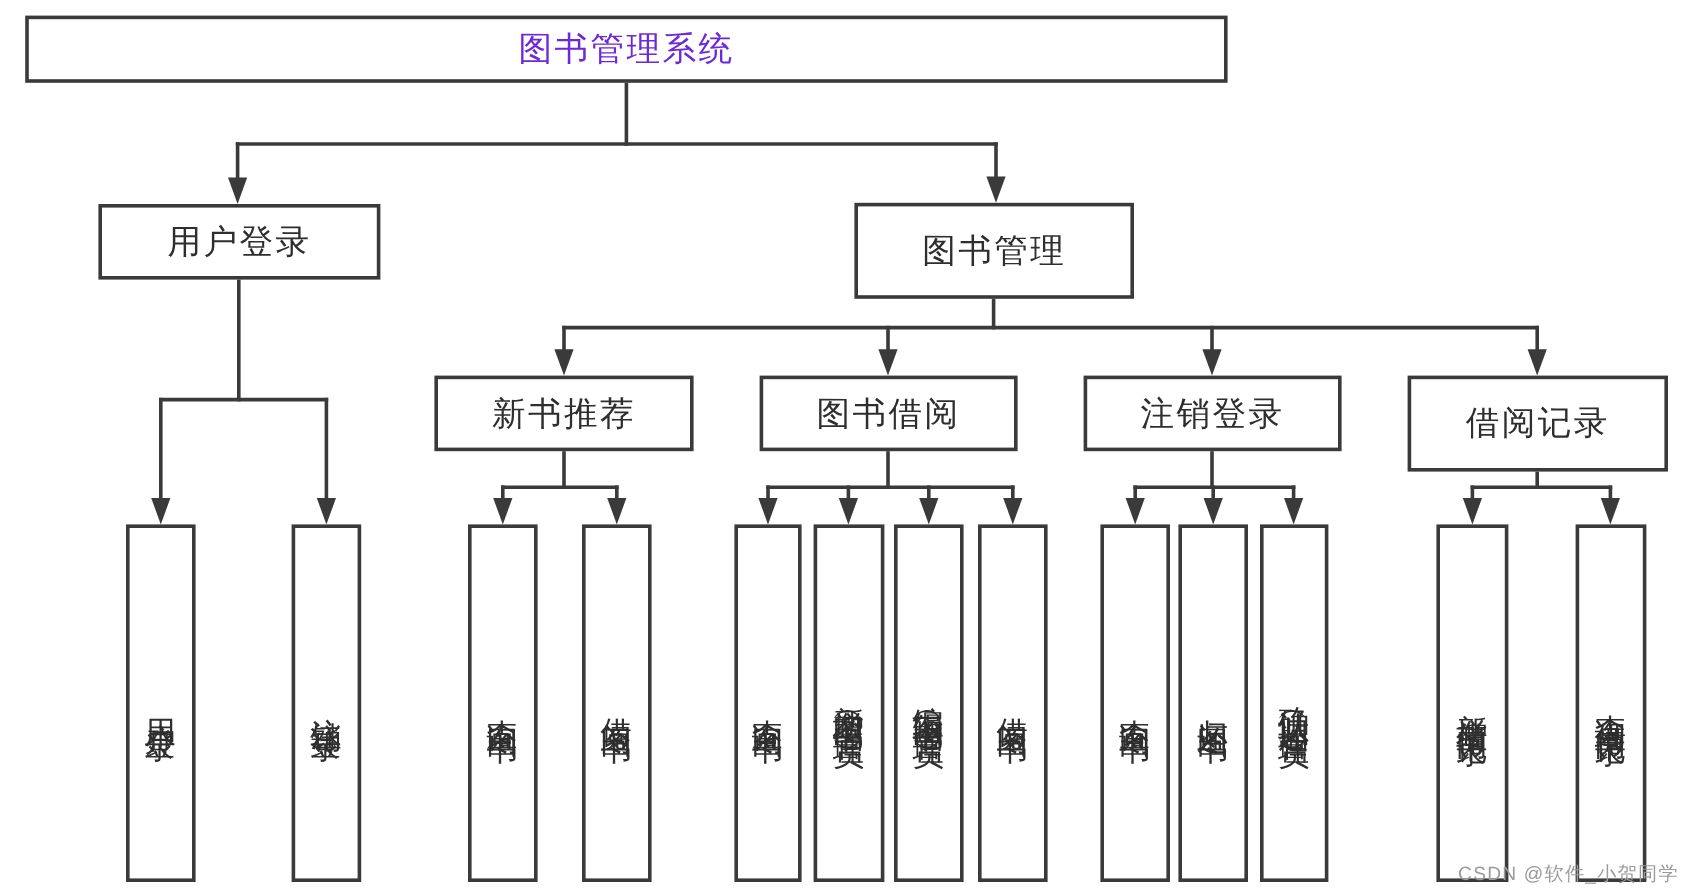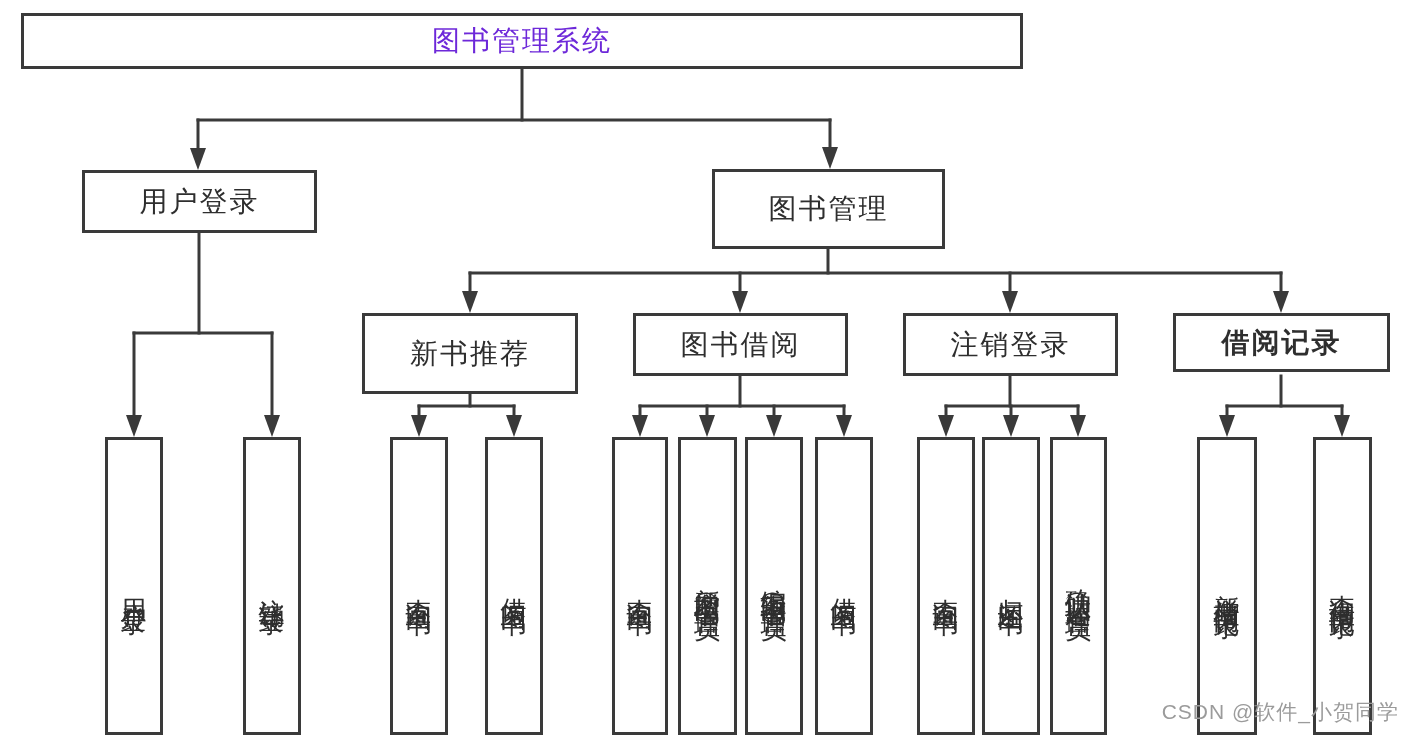--- a/index.html
+++ b/index.html
@@ -32,22 +32,22 @@
   }
   .node.vertical {
     writing-mode: vertical-rl;
     text-orientation: mixed;
     font-size: 26px;
     letter-spacing: 4px;
   }
   #watermark {
     position: absolute;
     right: 6px;
-    bottom: 21px;
-    font-size: 21px;
+    bottom: 8px;
+    font-size: 16px;
     letter-spacing: 1px;
     color: #9b9b9b;
     z-index: 5;
     white-space: nowrap;
     text-align: center;
   }
 </style>
 </head>
 <body>
 
@@ -103,24 +103,24 @@
       <path d="M 938 415 L 954 415 L 946 437 Z" fill="#3a3a3a"></path>
       <path d="M 1003 415 L 1019 415 L 1011 437 Z" fill="#3a3a3a"></path>
       <path d="M 1070 415 L 1086 415 L 1078 437 Z" fill="#3a3a3a"></path>
       <path d="M 1219 415 L 1235 415 L 1227 437 Z" fill="#3a3a3a"></path>
       <path d="M 1334 415 L 1350 415 L 1342 437 Z" fill="#3a3a3a"></path>
     </svg>
   <div id="watermark" style="color: rgb(155, 155, 155);">CSDN @软件_小贺同学</div>
 <div class="node" style="left: 21px; top: 13px; width: 1002px; height: 56px; border-color: rgb(58, 58, 58); color: #6d28d9;">图书管理系统</div>
     <div class="node" style="left: 82px; top: 170px; width: 235px; height: 63px; border-color: rgb(58, 58, 58); color: rgb(46, 46, 46);">用户登录</div>
     <div class="node" style="left: 712px; top: 169px; width: 233px; height: 80px; border-color: rgb(58, 58, 58); color: rgb(46, 46, 46); text-align: right;">图书管理</div>
-    <div class="node" style="left: 362px; top: 313px; width: 216px; height: 81px; border-color: rgb(58, 58, 58); color: rgb(46, 46, 46);">新书推荐</div>
+    <div class="node" style="left: 362px; top: 313px; width: 216px; height: 63px; border-color: rgb(58, 58, 58); color: rgb(46, 46, 46);">新书推荐</div>
     <div class="node" style="left: 633px; top: 313px; width: 215px; height: 63px; border-color: rgb(58, 58, 58); color: rgb(46, 46, 46); text-align: center;">图书借阅</div>
     <div class="node" style="left: 903px; top: 313px; width: 215px; height: 63px; border-color: rgb(58, 58, 58); color: rgb(46, 46, 46);">注销登录</div>
-    <div class="node" style="left: 1173px; top: 313px; width: 217px; height: 59px; border-color: rgb(58, 58, 58); color: rgb(46, 46, 46); font-weight: bold;">借阅记录</div>
+    <div class="node" style="left: 1173px; top: 313px; width: 217px; height: 80px; border-color: rgb(58, 58, 58); color: rgb(46, 46, 46);">借阅记录</div>
     <div class="node vertical" style="left: 105px; top: 437px; width: 58px; height: 298px; border-color: rgb(58, 58, 58); color: rgb(46, 46, 46);">用户登录</div>
     <div class="node vertical" style="left: 243px; top: 437px; width: 58px; height: 298px; border-color: rgb(58, 58, 58); color: rgb(46, 46, 46);">注销登录</div>
     <div class="node vertical" style="left: 390px; top: 437px; width: 58px; height: 298px; border-color: rgb(58, 58, 58); color: rgb(46, 46, 46);">查询图书</div>
     <div class="node vertical" style="left: 485px; top: 437px; width: 58px; height: 298px; border-color: rgb(58, 58, 58); color: rgb(46, 46, 46);">借阅图书</div>
     <div class="node vertical" style="left: 612px; top: 437px; width: 56px; height: 298px; border-color: rgb(58, 58, 58); color: rgb(46, 46, 46);">查询图书</div>
     <div class="node vertical" style="left: 678px; top: 437px; width: 59px; height: 298px; border-color: rgb(58, 58, 58); color: rgb(46, 46, 46);">新增图书（管理员）</div>
     <div class="node vertical" style="left: 745px; top: 437px; width: 58px; height: 298px; border-color: rgb(58, 58, 58); color: rgb(46, 46, 46);">编辑图书（管理员）</div>
     <div class="node vertical" style="left: 815px; top: 437px; width: 58px; height: 298px; border-color: rgb(58, 58, 58); color: rgb(46, 46, 46);">借阅图书</div>
     <div class="node vertical" style="left: 917px; top: 437px; width: 58px; height: 298px; border-color: rgb(58, 58, 58); color: rgb(46, 46, 46);">查询图书</div>
     <div class="node vertical" style="left: 982px; top: 437px; width: 58px; height: 298px; border-color: rgb(58, 58, 58); color: rgb(46, 46, 46);">归还图书</div>

